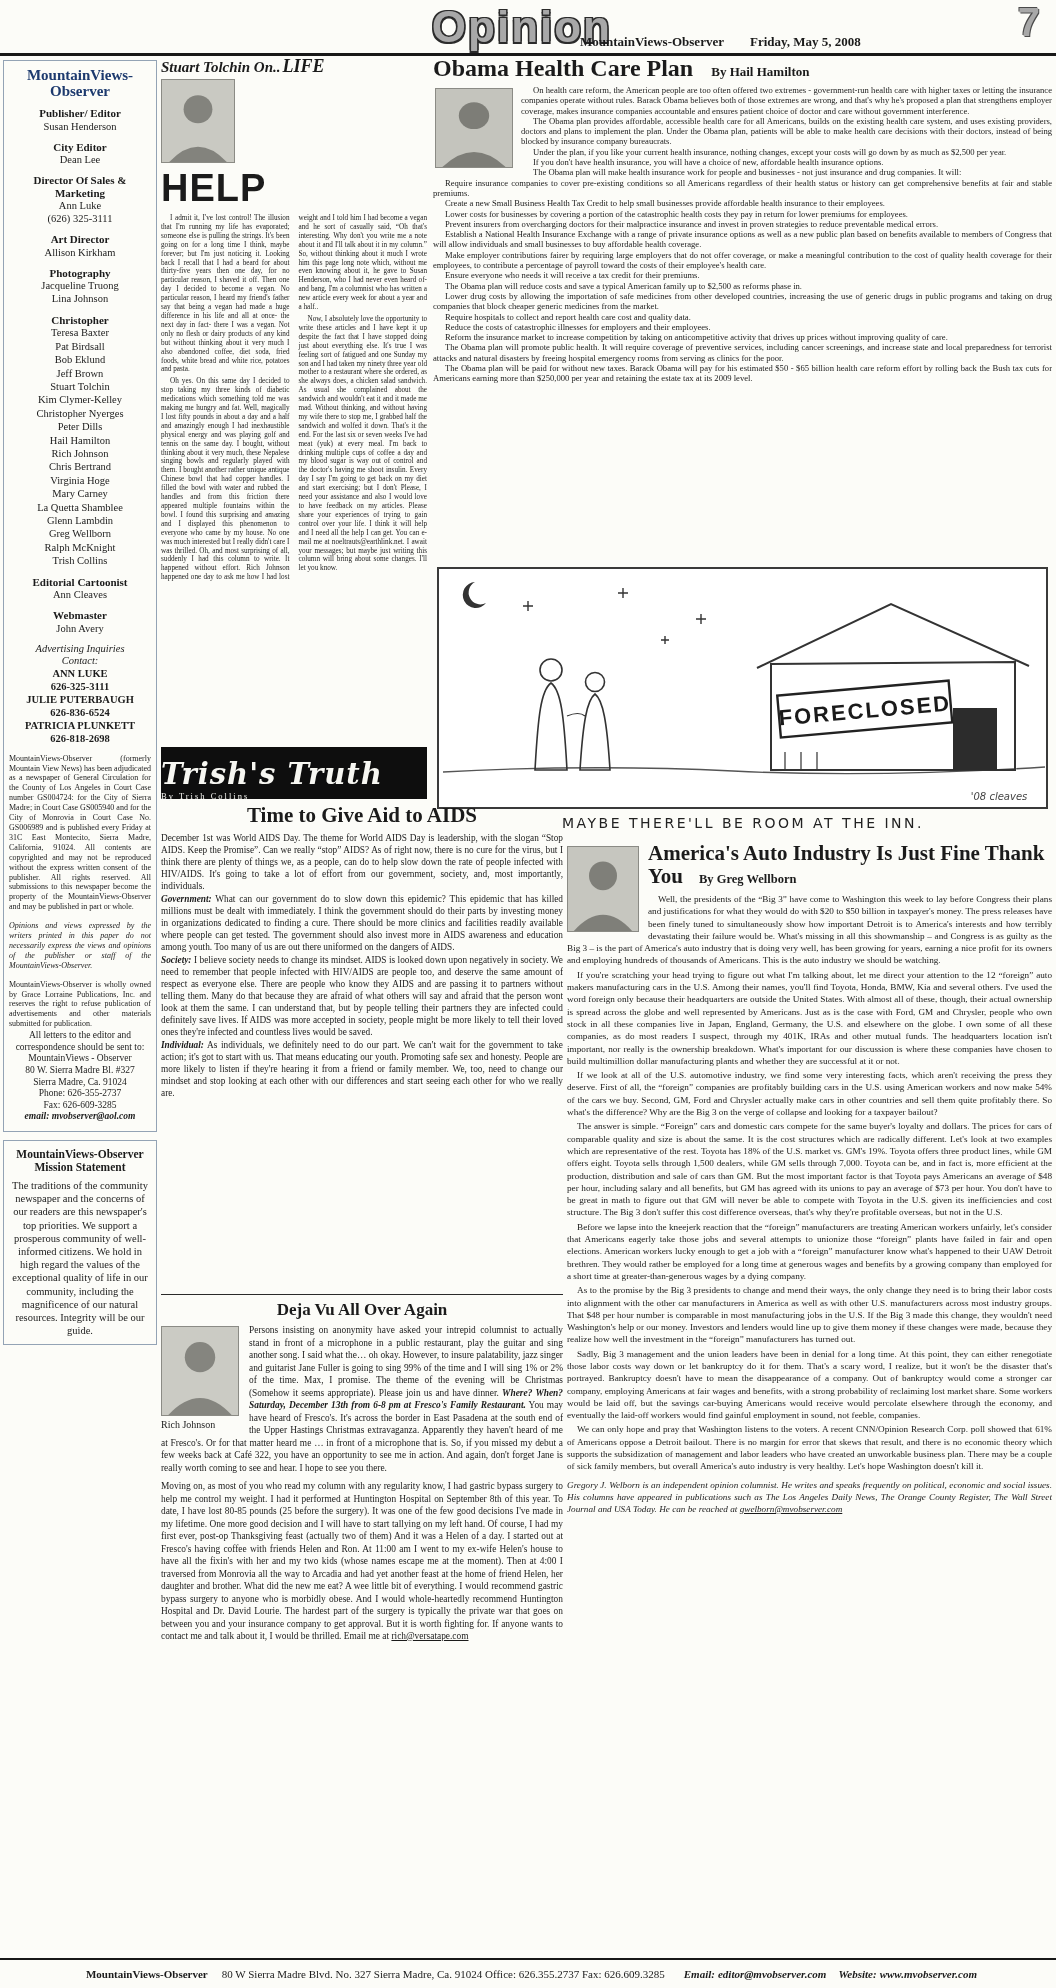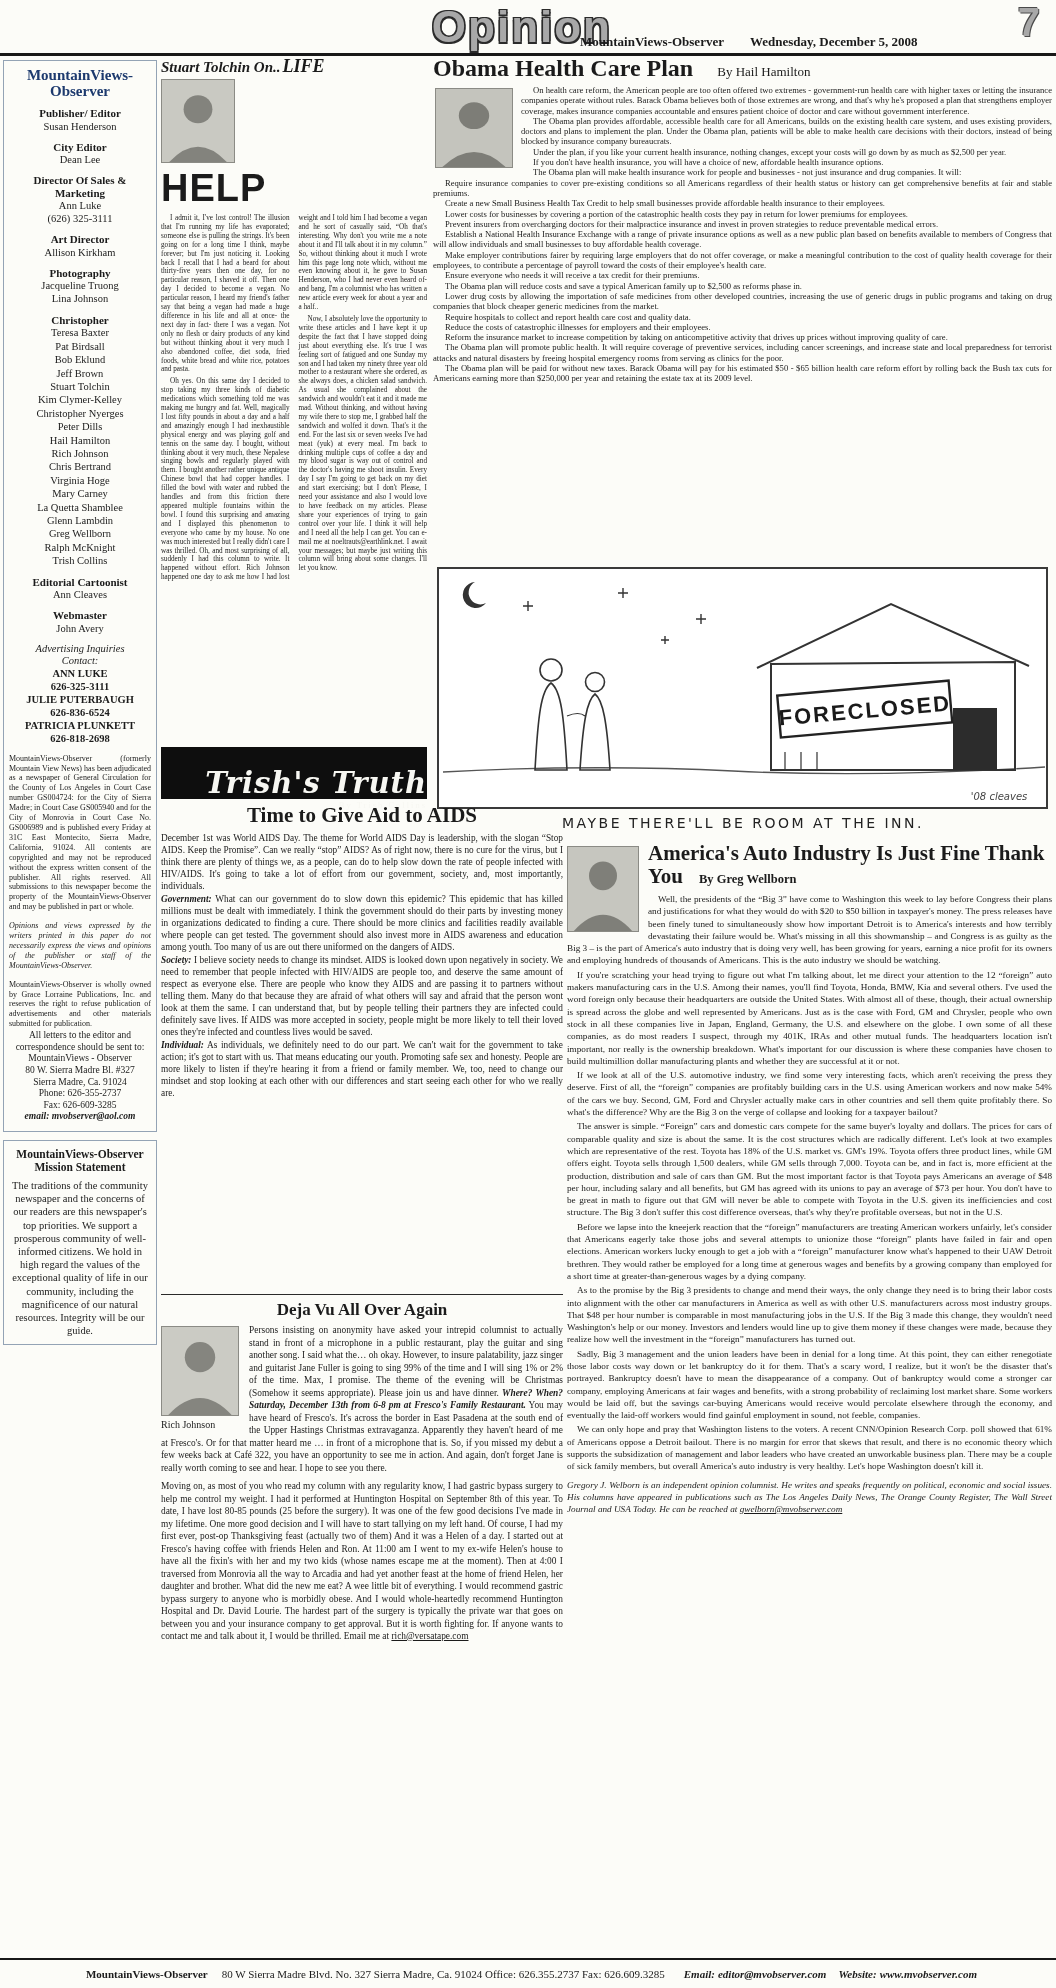--- a/index.html
+++ b/index.html
@@ -46,32 +46,32 @@
   .tolchin-help{flex:1;text-align:center;font-family:"Liberation Sans","DejaVu Sans",sans-serif;
     font-weight:bold;font-size:38px;letter-spacing:1px;padding-top:4px;}
   .tolchin-body{margin-top:4px;column-count:2;column-gap:9px;font-size:7.2px;line-height:8.9px;
     text-align:justify;height:580px;overflow:hidden;}
   .tolchin-body p{margin:0 0 3px;text-indent:9px;}
 
   
   .obama{position:absolute;left:433px;top:55px;width:619px;height:510px;overflow:hidden;}
   .obama-hrow{line-height:26px;}
   .obama-headline{font-size:24px;font-weight:bold;}
-  .obama-byline{font-size:13px;font-weight:normal;margin-left:20px;}
+  .obama-byline{font-size:13px;font-weight:bold;margin-left:14px;}
   .obama .photo{float:left;margin:3px 8px 3px 2px;}
   .obama-body{font-size:8.6px;line-height:10.3px;text-align:justify;}
   .obama-body p{margin:0;text-indent:12px;}
 
   
   .cartoon{position:absolute;left:433px;top:566px;width:619px;height:272px;}
   .cartoon svg{display:block;width:100%;height:100%;}
 
   
   .trish-banner{position:absolute;left:161px;top:747px;width:266px;height:52px;background:#0e0e0e;
-    color:#f7f7f2;text-align:right;padding-top:19px;}
+    color:#f7f7f2;text-align:left;padding-top:10px;}
   .trish-script{font-family:"DejaVu Serif",serif;font-style:italic;font-weight:bold;font-size:29px;
     letter-spacing:1px;line-height:34px;}
   .trish-byline{font-size:8.5px;letter-spacing:2px;line-height:10px;}
   .aids{position:absolute;left:161px;top:802px;width:402px;height:490px;overflow:hidden;}
   .aids-headline{font-size:21px;font-weight:bold;line-height:26px;margin-bottom:4px;text-align:center;}
   .aids-body{font-size:9.3px;line-height:12px;text-align:justify;}
   .aids-body p{margin:0 0 1px;}
   .lead{font-weight:bold;font-style:italic;}
 
   
@@ -102,21 +102,21 @@
   .footer .val{font-style:italic;font-weight:bold;}
 </style>
 </head>
 <body>
 
 <div class="page">
 
   <div class="opinion-title">Opinion</div>
   <div class="page-number">7</div>
   <div class="header-meta">
-    <span>MountainViews-Observer</span><span>Wednesday, December 5, 2008</span>
+    <span>MountainViews-Observer</span><span>Friday, May 5, 2008</span>
   </div>
   <div class="header-rule"></div>
 
   <div class="sidebar">
     <div class="sb-box">
       <div class="sb-title">MountainViews-Observer</div>
 
       <div class="sb-h">Publisher/ Editor</div>
       <div class="sb-n">Susan Henderson</div>
 

